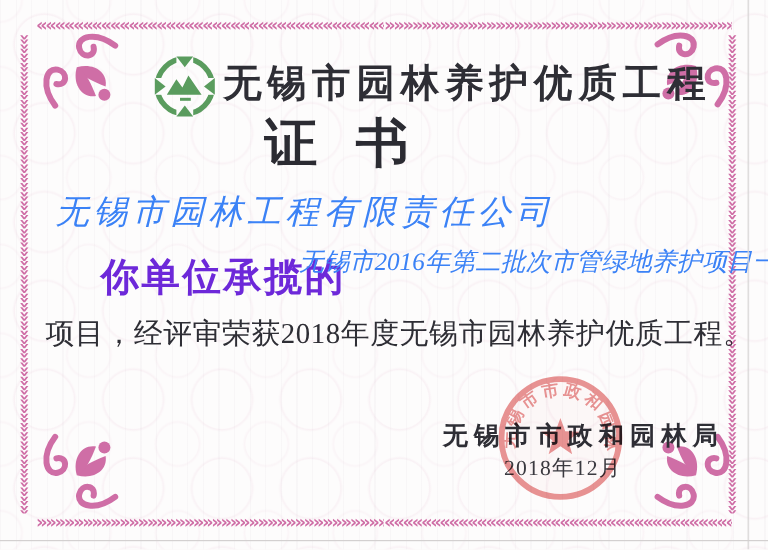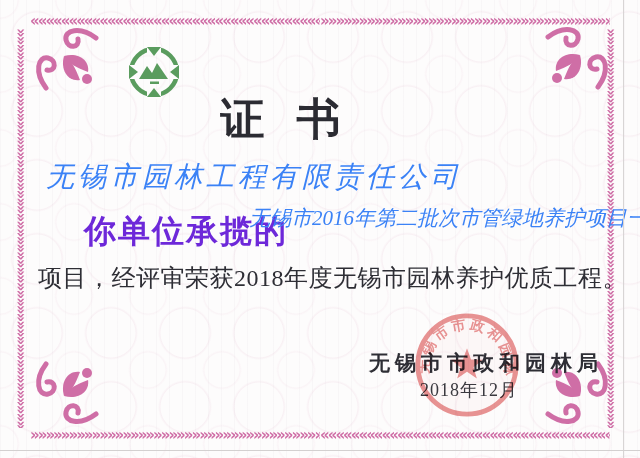--- a/index.html
+++ b/index.html
@@ -146,20 +146,21 @@
       <rect x="21" y="46" width="14" height="9" fill="#fdfcfc"></rect>
       <rect x="1" y="21" width="9" height="14" fill="#fdfcfc"></rect>
       <rect x="46" y="21" width="9" height="14" fill="#fdfcfc"></rect>
       <path d="M21,3 L35,3 L28,12 Z" fill="#5a9c5e"></path>
       <path d="M21,53 L35,53 L28,44 Z" fill="#5a9c5e"></path>
       <path d="M3,21 L3,35 L12,28 Z" fill="#5a9c5e"></path>
       <path d="M53,21 L53,35 L44,28 Z" fill="#5a9c5e"></path>
       <path d="M13,35 L21,22 L26,29 L31,19 L42,35 Z" fill="#5a9c5e"></path>
       <rect x="24" y="37.5" width="9" height="2.5" fill="#5a9c5e"></rect>
     </svg>
+    <div class="header-title">无锡市园林养护优质工程</div>
 
     <div class="doc-title">证书</div>
 
     <div class="recipient hand">无锡市园林工程有限责任公司</div>
 
     <div class="intro">你单位承揽的</div>
     <div class="proj1 hand">无锡市2016年第二批次市管绿地养护项目一标</div>
     <div class="award">项目，经评审荣获2018年度无锡市园林养护优质工程。</div>
 
     <div class="issuer">无锡市市政和园林局</div>

